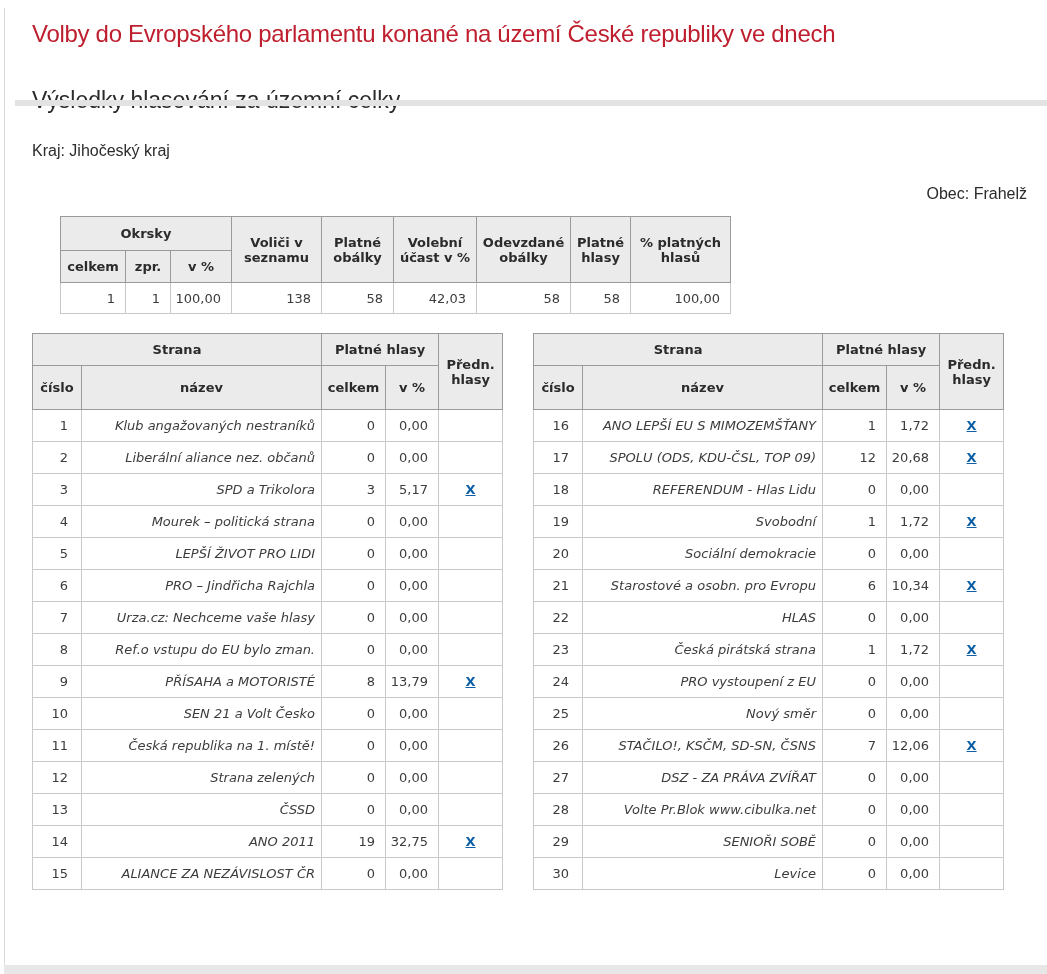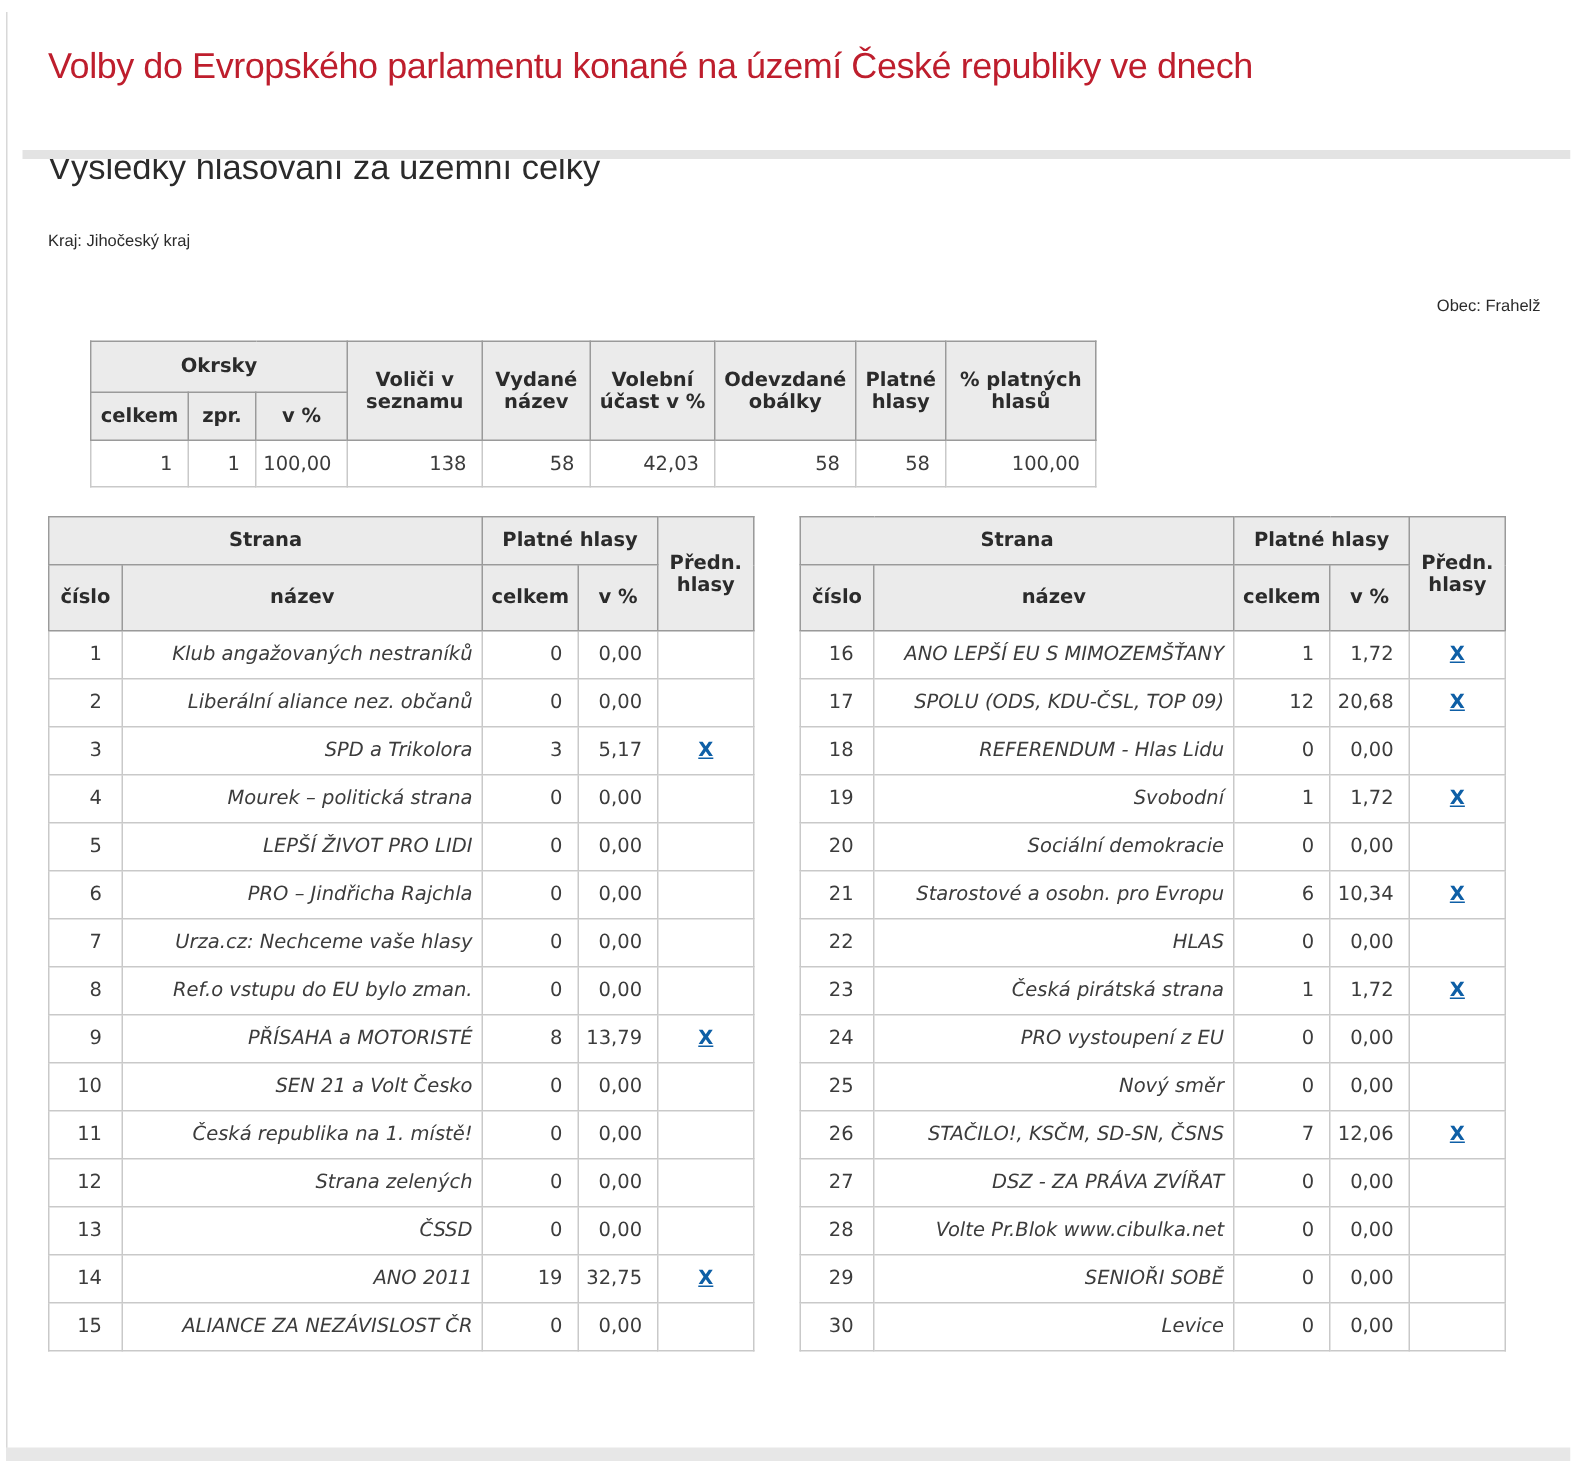--- a/index.html
+++ b/index.html
@@ -12,34 +12,34 @@
   .title-rule    { position:absolute; left:15px; right:0; top:100px; height:6px; background:#e3e3e3; }
 
   .content { margin-left:32px; margin-right:20px; }
 
   
   .page-title {
     font-family:"Liberation Sans", sans-serif;
     font-size:24px; line-height:36px; font-weight:400;
     letter-spacing:-0.3px;
     color:#be1e2d;
-    padding-top:27px;
+    padding-top:16px;
   }
   .page-title span { display:block; }
 
   .section-heading {
     font-family:"Liberation Sans", sans-serif;
     font-size:23px; line-height:22px; font-weight:400;
     color:#2b2b2b;
     margin-top:37px;
   }
 
   .loc-line {
     font-family:"Liberation Sans", sans-serif;
-    font-size:11px; line-height:19px; color:#2b2b2b;
+    font-size:16px; line-height:19px; color:#2b2b2b;
   }
   .loc-kraj  { margin-top:30px; }
   .loc-okres { margin-top:24px; }
   .loc-obec  { margin-top:24px;text-align:right; }
 
   
   table { border-collapse:collapse; font-family:"DejaVu Sans", sans-serif; font-size:13px; }
   th {
     background:#ebebeb;
     border:1px solid #9a9a9a;
@@ -110,21 +110,21 @@
         <col style="width:72px">
         <col style="width:83px">
       <col style="width:94px">
         <col style="width:60px">
         <col style="width:100px">
     </colgroup>
     <tbody>
         <tr class="h1">
       <th colspan="3">Okrsky</th>
       <th rowspan="2">Voliči v seznamu</th>
-      <th rowspan="2">Vydané název</th>
+      <th rowspan="2">Platné obálky</th>
       <th rowspan="2">Volební účast v %</th>
       <th rowspan="2">Odevzdané obálky</th>
       <th rowspan="2">Platné hlasy</th>
       <th rowspan="2">% platných hlasů</th>
     </tr>
     <tr class="h2">
       <th>celkem</th>
       <th>zpr.</th>
       <th>v %</th>
     </tr>

